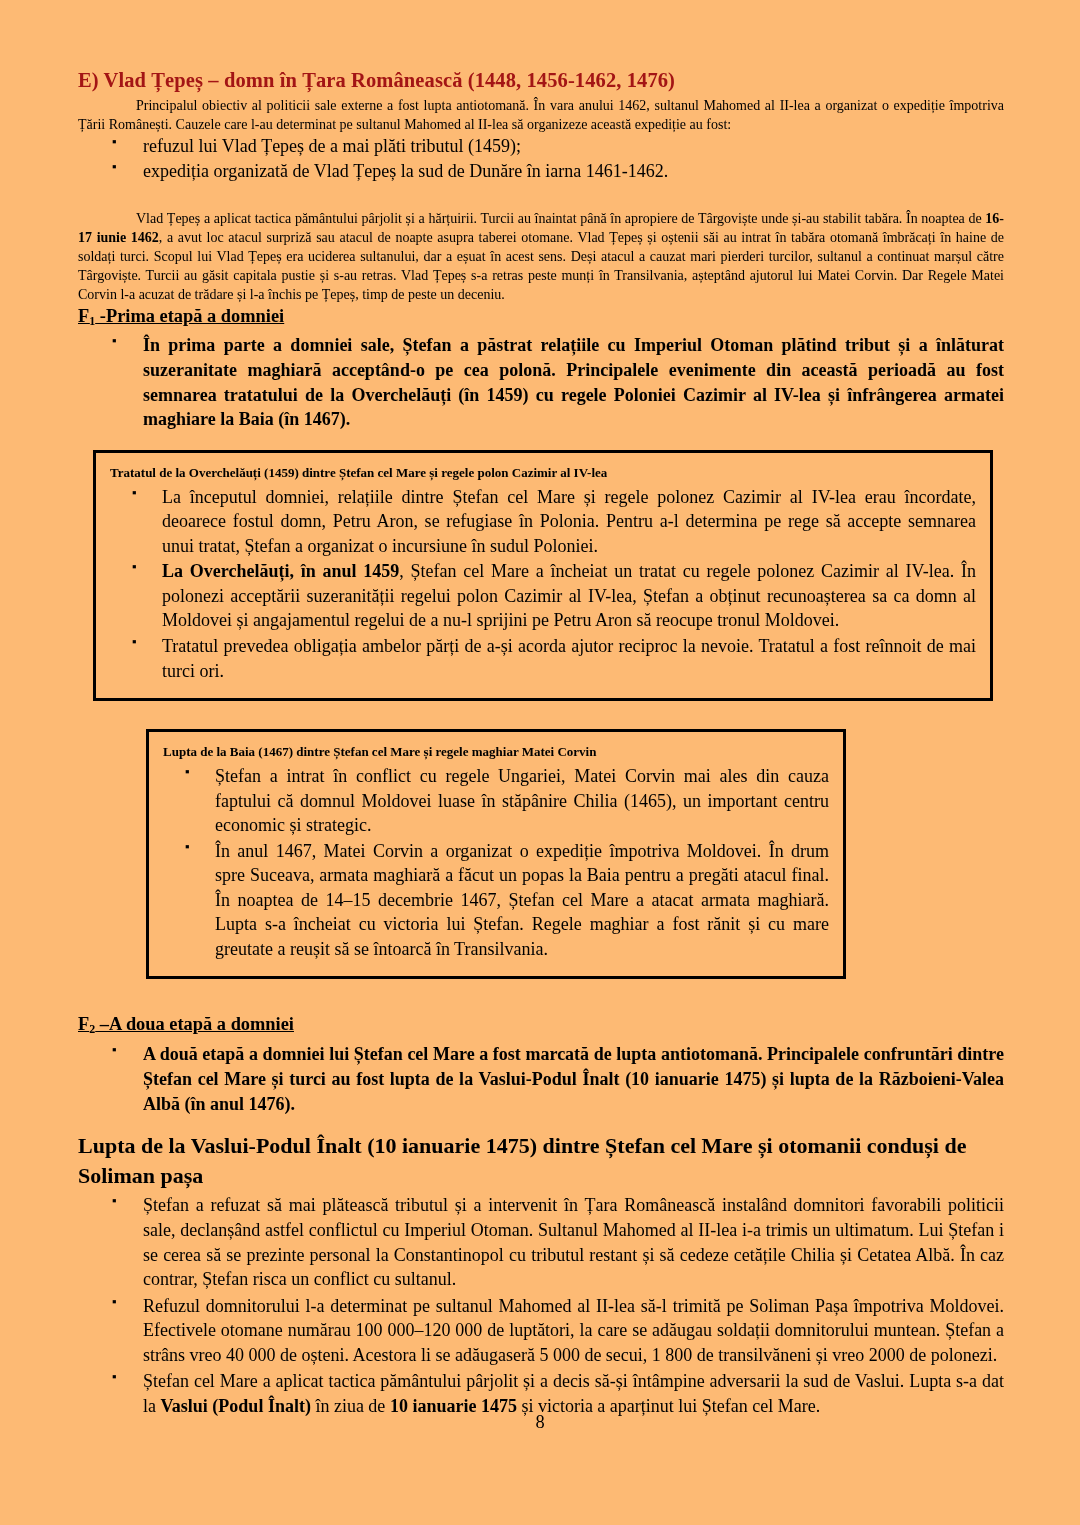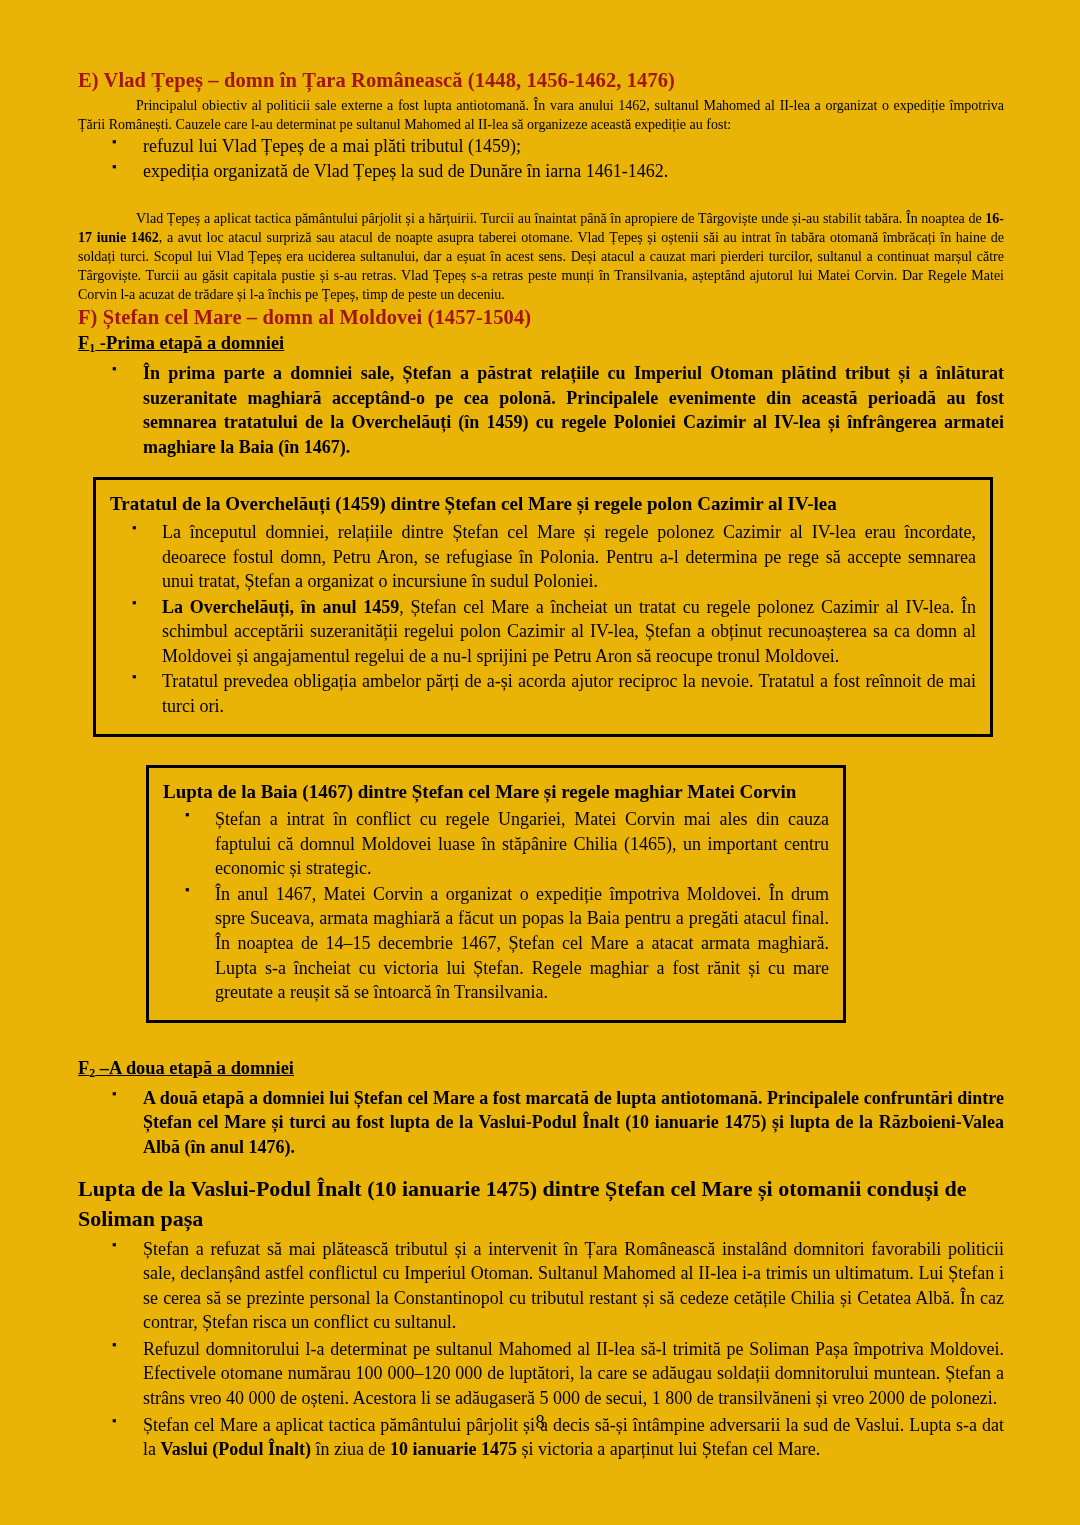--- a/index.html
+++ b/index.html
@@ -4,21 +4,21 @@
 <style>
   html, body {
     margin: 0;
     padding: 0;
     background: #ffffff;
   }
   .page {
     position: relative;
     width: 1080px;
     height: 1525px;
-    background: #eab308;
+    background: #fdba74;
     font-family: "Liberation Serif", "DejaVu Serif", serif;
     color: #000000;
     box-sizing: border-box;
     overflow: hidden;
   }
   .content {
     position: absolute;
     left: 78px;
     top: 68px;
     width: 926px;
@@ -110,21 +110,21 @@
   }
   .box-1 {
     margin: 18px 0 0 15px;
     width: 900px;
   }
   .box-2 {
     margin: 28px 0 0 68px;
     width: 700px;
   }
   .box-title {
-    font-size: 19px;
+    font-size: 13px;
     font-weight: bold;
     line-height: 1.3;
     margin: 0 0 3px 0;
   }
 
   .plain-heading {
     font-size: 22px;
     font-weight: bold;
     line-height: 1.35;
     margin: 0 0 3px 0;
@@ -160,35 +160,34 @@
       <li>refuzul lui Vlad Țepeș de a mai plăti tributul (1459);</li>
       <li>expediția  organizată de Vlad Țepeș la sud de Dunăre în iarna 1461-1462.</li>
     </ul>
 
     <div class="gap-md"></div>
 
     <p class="para indent-first">
       <span>Vlad Țepeș a aplicat tactica pământului pârjolit și a hărțuirii. Turcii au înaintat până în apropiere de Târgoviște unde și-au stabilit tabăra. În noaptea de </span><b>16-17 iunie 1462</b><span>, a avut loc atacul surpriză sau atacul de noapte asupra taberei otomane. Vlad Țepeș și oștenii săi au intrat în tabăra otomană îmbrăcați în haine de soldați turci. Scopul lui Vlad Țepeș era uciderea sultanului, dar a eșuat în acest sens. Deși atacul a cauzat mari pierderi turcilor, sultanul a continuat marșul către Târgoviște. Turcii au găsit capitala pustie și s-au retras. Vlad Țepeș s-a retras peste munți în Transilvania, așteptând ajutorul lui Matei Corvin. Dar Regele Matei Corvin l-a acuzat de trădare și l-a închis pe Țepeș, timp de peste un deceniu.</span>
     </p>
 
-    <h2 class="section-heading heading-f">F) Ștefan cel Mare – domn al Moldovei (1457-1504)</h2>
 
     <div class="sub-wrap">
       <span class="sub-heading"><span>F</span><sub>1</sub><span> -Prima etapă a domniei</span></span>
     </div>
 
     <ul class="bullets lvl-bold">
       <li>În prima parte a domniei sale, Ștefan a păstrat relațiile cu Imperiul Otoman plătind tribut și a înlăturat suzeranitate maghiară acceptând-o pe cea polonă. Principalele evenimente din această perioadă au fost semnarea tratatului de la Overchelăuți (în 1459) cu regele Poloniei Cazimir al IV-lea și înfrângerea armatei maghiare la Baia (în 1467).</li>
     </ul>
 
     <div class="box box-1">
       <div class="box-title">Tratatul de la Overchelăuți (1459) dintre Ștefan cel Mare și regele polon Cazimir al IV-lea</div>
       <ul class="bullets lvl-box">
         <li>La începutul domniei, relațiile dintre Ștefan cel Mare și regele polonez Cazimir al IV-lea erau încordate, deoarece fostul domn, Petru Aron, se refugiase în Polonia. Pentru a-l determina pe rege să accepte semnarea unui tratat, Ștefan a organizat o incursiune în sudul Poloniei.</li>
-        <li><b>La Overchelăuți, în anul 1459</b><span>, Ștefan cel Mare a încheiat un tratat cu regele polonez Cazimir al IV-lea. În schimbul acceptării suzeranității regelui polon Cazimir al IV-lea, Ștefan a obținut recunoașterea sa ca domn al Moldovei și angajamentul regelui de a nu-l sprijini pe Petru Aron să reocupe tronul Moldovei.</span></li>
+        <li><b>La Overchelăuți, în anul 1459</b><span>, Ștefan cel Mare a încheiat un tratat cu regele polonez Cazimir al IV-lea. În polonezi acceptării suzeranității regelui polon Cazimir al IV-lea, Ștefan a obținut recunoașterea sa ca domn al Moldovei și angajamentul regelui de a nu-l sprijini pe Petru Aron să reocupe tronul Moldovei.</span></li>
         <li>Tratatul prevedea obligația ambelor părți de a-și acorda ajutor  reciproc la nevoie. Tratatul a fost reînnoit de mai turci ori.</li>
       </ul>
     </div>
 
     <div class="box box-2">
       <div class="box-title">Lupta de la Baia (1467) dintre Ștefan cel Mare și regele maghiar Matei Corvin</div>
       <ul class="bullets lvl-box">
         <li>Ștefan a intrat în conflict cu regele Ungariei, Matei Corvin mai ales  din cauza faptului că domnul Moldovei luase în stăpânire Chilia (1465), un important centru economic și strategic.</li>
         <li>În anul 1467, Matei Corvin a organizat o expediție împotriva Moldovei. În drum spre Suceava, armata maghiară a făcut un popas la Baia pentru a pregăti atacul final. În noaptea de  14–15 decembrie 1467, Ștefan cel Mare a atacat armata maghiară. Lupta s-a încheiat cu victoria lui Ștefan. Regele maghiar a fost rănit și cu mare greutate a reușit să se întoarcă în Transilvania.</li>
       </ul>

